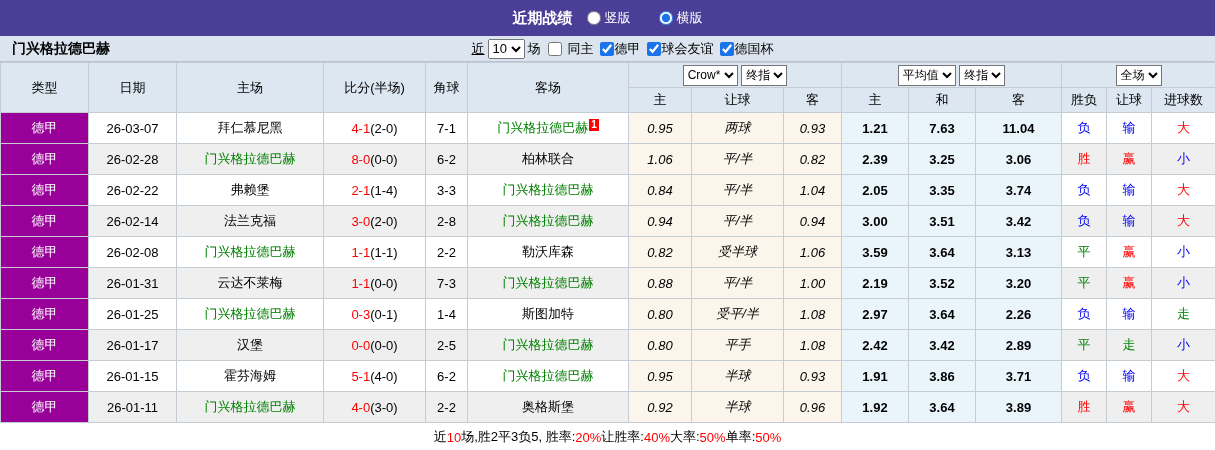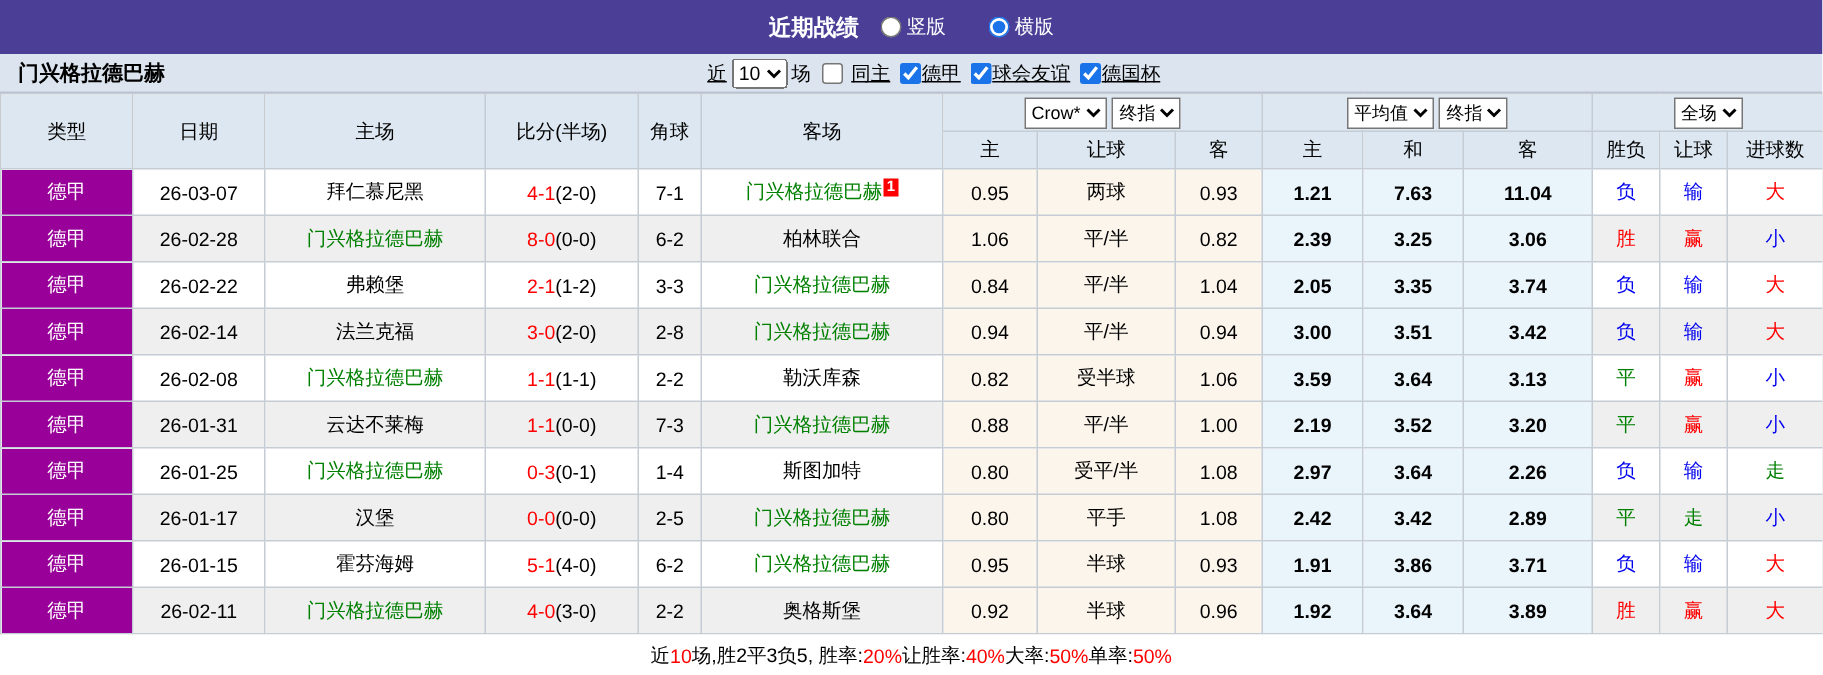--- a/index.html
+++ b/index.html
@@ -24,34 +24,34 @@
     display:flex; align-items:center;
     border-bottom:1px solid #b9c4d2;
   }
   .filter-team { position:absolute; left:12px; font-weight:bold; font-size:14px; }
   .filter-controls {
     margin:0 auto; display:flex; align-items:center; gap:3px;
     padding-left:30px;
   }
   .near-link { text-decoration:underline; cursor:pointer; }
   .filter-controls select { font-size:13px; height:20px; font-family:inherit; }
-  .chk-item { display:flex; align-items:center; font-size:13px;text-decoration:underline; }
+  .chk-item { display:flex; align-items:center; font-size:13px; }
   .chk-item input { margin:0 1px 0 6px; accent-color:#1a73e8; width:14px; height:14px; }
   .chk-item input.first { margin-left:4px; margin-right:6px; }
   
   table { border-collapse:collapse; width:1215px; table-layout:fixed; }
   th, td { border:1px solid #c6ccd4; text-align:center; padding:0; overflow:hidden; white-space:nowrap; }
   thead th { background:#dde7f1; font-weight:normal; font-size:13px; }
   .hdr-top th { height:25px; }
   .hdr-sub th { height:25px; }
   thead select { font-size:12px; height:21px; font-family:inherit; background:#fff; }
   tbody td { height:31px; font-size:13px; background:#fff; }
   tbody tr:nth-child(even) td { background:#efefef; }
   tbody td.league { background:#990099 !important; color:#fff; }
-  tbody td.hcap { background:#fcf5ec !important; }
+  tbody td.hcap { background:#fcf5ec !important;font-style:italic; }
   tbody td.euro { background:#eaf4fb !important;font-weight:bold; }
   .team-self { color:#008000; }
   .score-ft { color:#ff0000; }
   .score-ht { color:#000; }
   .badge {
     display:inline-block; background:#ff0000; color:#fff;
     font-size:10px; line-height:12px; padding:0 2px; margin-left:1px;
     vertical-align:top; font-weight:bold;
   }
   
@@ -187,21 +187,21 @@
         <td class="euro">3.25</td>
         <td class="euro">3.06</td>
         <td style="color: rgb(255, 0, 0);">胜</td>
         <td style="color: rgb(255, 0, 0);">赢</td>
         <td style="color: rgb(0, 0, 238);">小</td>
       </tr>
       <tr>
         <td class="league">德甲</td>
         <td>26-02-22</td>
         <td><span>弗赖堡</span></td>
-        <td><span class="score-ft">2-1</span><span class="score-ht">(1-2)</span></td>
+        <td><span class="score-ft">2-1</span><span class="score-ht">(1-4)</span></td>
         <td>3-3</td>
         <td><span class="team-self">门兴格拉德巴赫</span></td>
         <td class="hcap">0.84</td>
         <td class="hcap">平/半</td>
         <td class="hcap">1.04</td>
         <td class="euro">2.05</td>
         <td class="euro">3.35</td>
         <td class="euro">3.74</td>
         <td style="color: rgb(0, 0, 238);">负</td>
         <td style="color: rgb(0, 0, 238);">输</td>
@@ -304,21 +304,21 @@
         <td class="hcap">0.93</td>
         <td class="euro">1.91</td>
         <td class="euro">3.86</td>
         <td class="euro">3.71</td>
         <td style="color: rgb(0, 0, 238);">负</td>
         <td style="color: rgb(0, 0, 238);">输</td>
         <td style="color: rgb(255, 0, 0);">大</td>
       </tr>
       <tr>
         <td class="league">德甲</td>
-        <td>26-02-11</td>
+        <td>26-01-11</td>
         <td><span class="team-self">门兴格拉德巴赫</span></td>
         <td><span class="score-ft">4-0</span><span class="score-ht">(3-0)</span></td>
         <td>2-2</td>
         <td><span>奥格斯堡</span></td>
         <td class="hcap">0.92</td>
         <td class="hcap">半球</td>
         <td class="hcap">0.96</td>
         <td class="euro">1.92</td>
         <td class="euro">3.64</td>
         <td class="euro">3.89</td>

